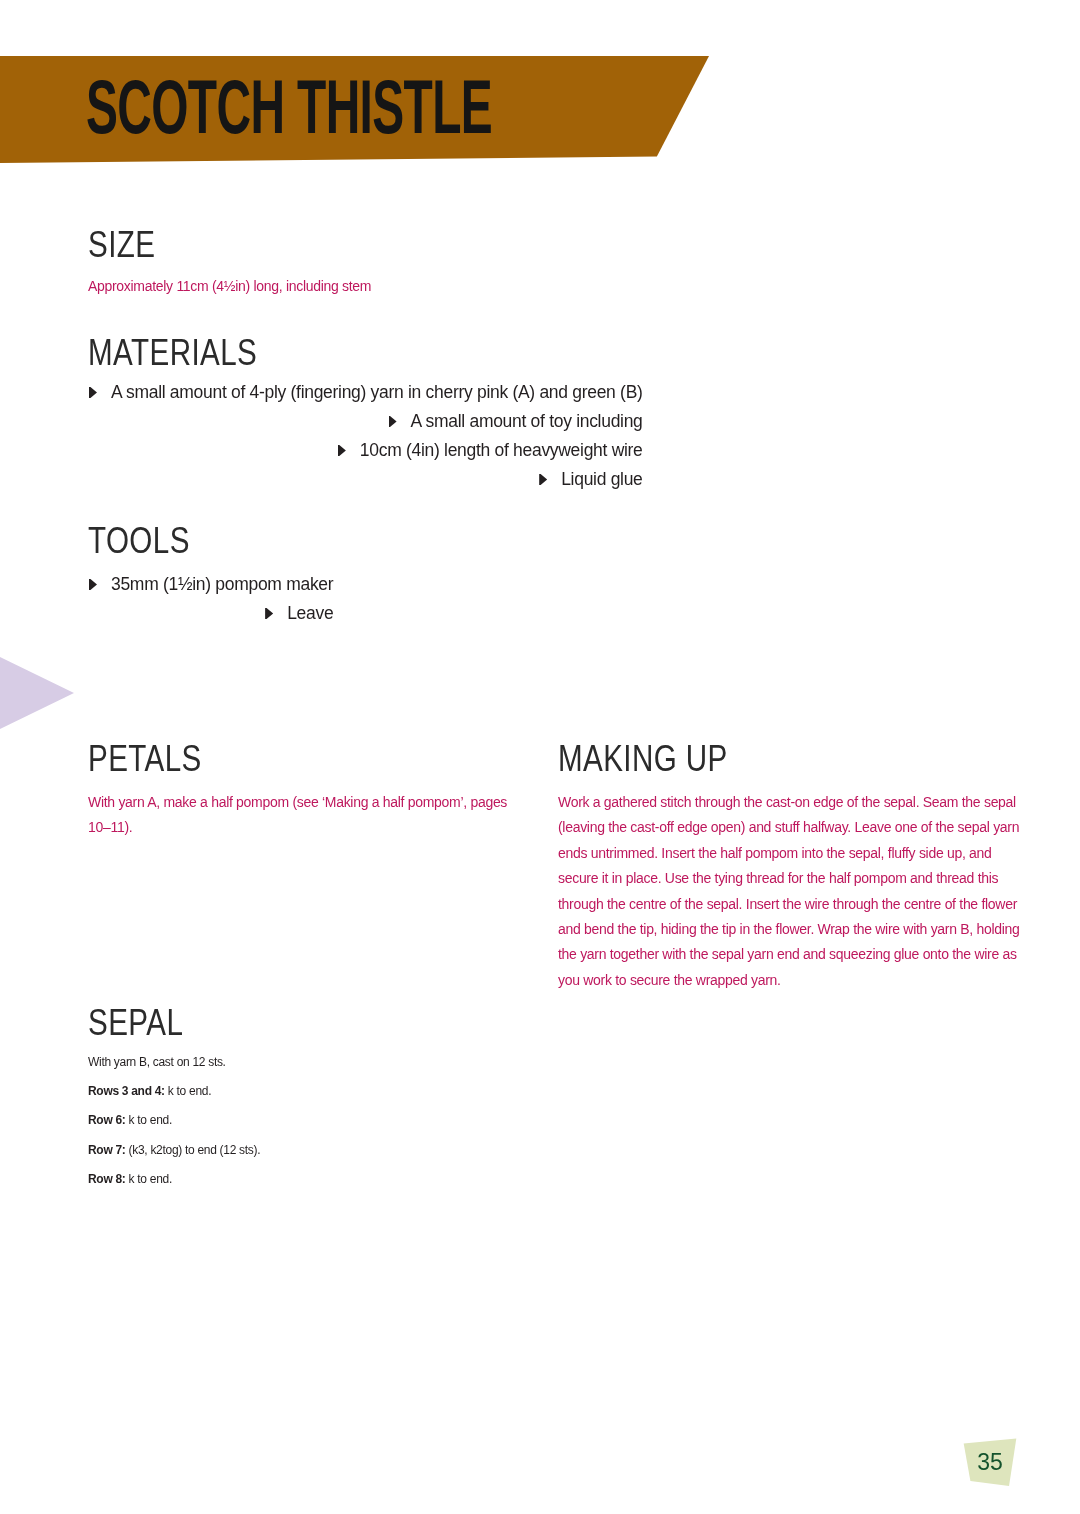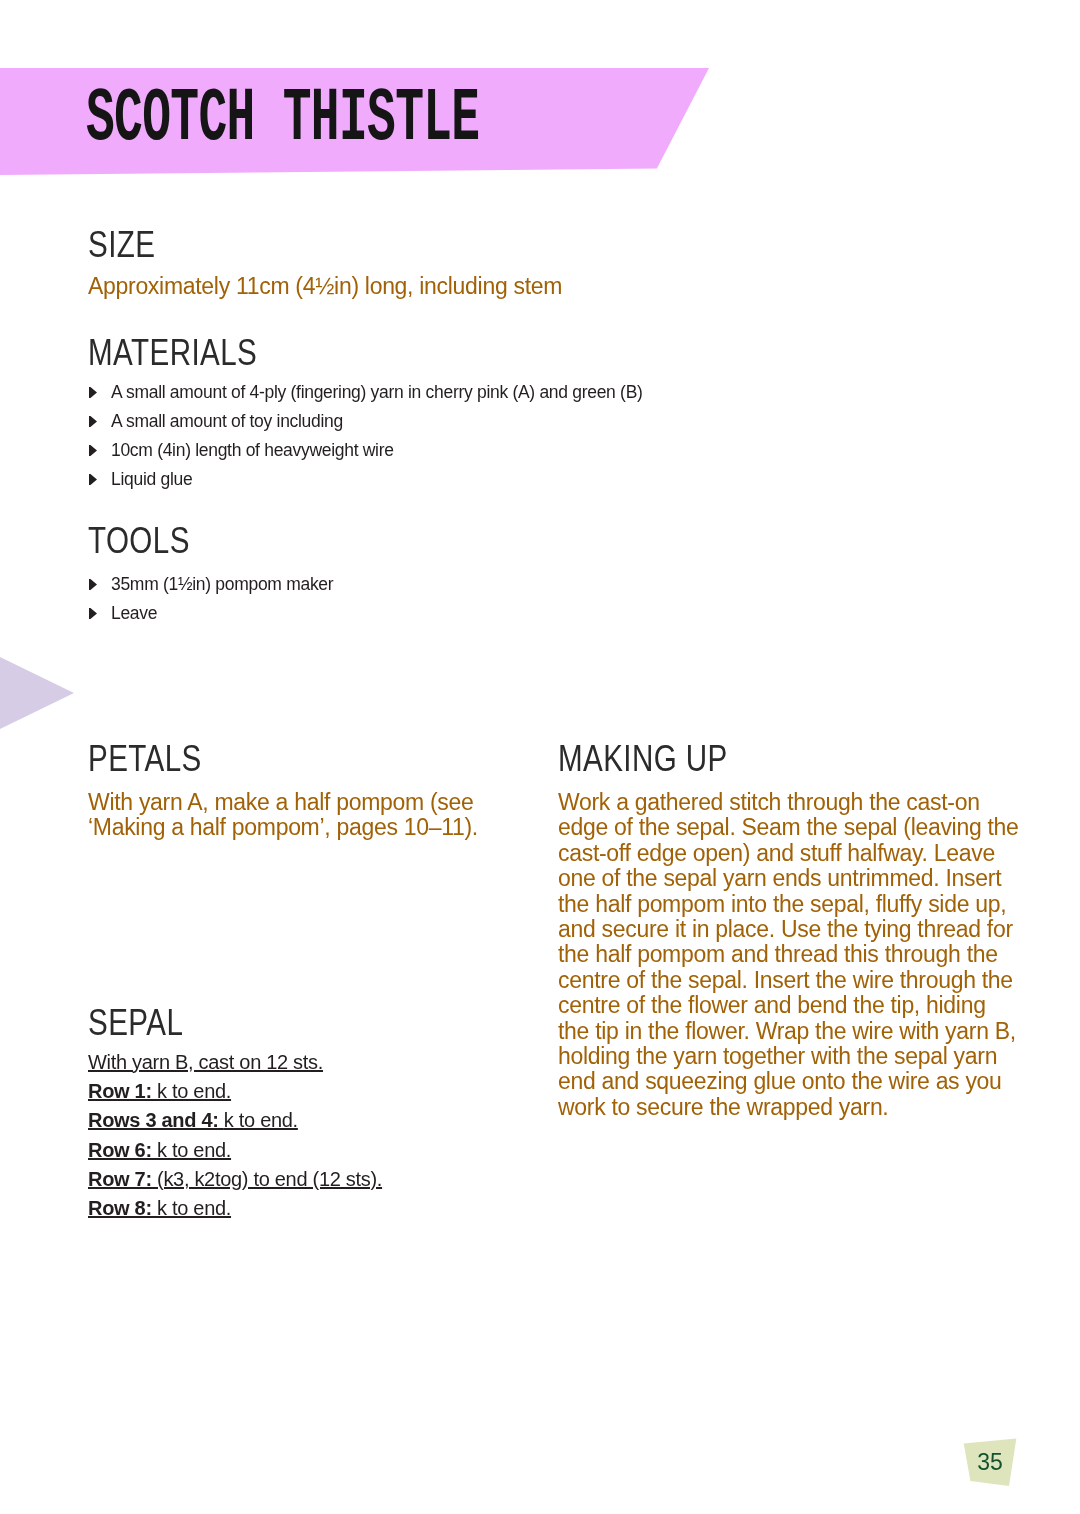--- a/index.html
+++ b/index.html
@@ -13,27 +13,26 @@
     height: 1514px;
     background: #ffffff;
     overflow: hidden;
     font-family: "Liberation Sans", sans-serif;
     color: #231f20;
   }
 
   
   .banner {
     position: absolute;
-    top: 68px;
+    top: 56px;
     left: 0;
     width: 714px;
     height: 107px;
-    background: #f0abfc;
+    background: #a16207;
     clip-path: polygon(0 0, 99.3% 0, 92% 94%, 0 100%);
-    font-family: Liberation Mono, monospace;
   }
   .banner-title {
     position: absolute;
     left: 86px;
     top: 13px;
     margin: 0;
     font-size: 76px;
     font-weight: 700;
     line-height: 1;
     letter-spacing: -1px;
@@ -54,57 +53,57 @@
     transform: scaleX(0.8);
     transform-origin: 0 0;
     white-space: nowrap;
     letter-spacing: 0.5px;
   }
 
   
   .body-text {
     position: absolute;
     margin: 0;
-    font-size: 23px;
+    font-size: 14px;
     letter-spacing: -0.3px;
     line-height: 25.4px;
-    color: #a16207;
+    color: #be185d;
   }
   .single-line { line-height: 29px; white-space: nowrap; }
 
   
   .blist {
     position: absolute;
     margin: 0;
     padding: 0;
     list-style: none;
   }
   .blist li {
     display: flex;
     align-items: flex-start;
     line-height: 29px;
     font-size: 17.5px;
     letter-spacing: -0.3px;
     white-space: nowrap;
+    justify-content: flex-end;
   }
   .bullet-arrow {
     flex: 0 0 auto;
     width: 8px;
     height: 11px;
     margin: 9px 14px 0 1px;
     background: #231f20;
     clip-path: polygon(0 0, 18% 0, 100% 50%, 18% 100%, 0 100%);
   }
 
   
   .rows {
     position: absolute;
-    font-size: 20px;
+    font-size: 12px;
     letter-spacing: -0.3px;
-    text-decoration: underline;
   }
   .rows .row-line {
     line-height: 29.2px;
     white-space: nowrap;
   }
   .rows b { font-weight: 700; }
 
   
   .accent-triangle {
     position: absolute;
@@ -182,21 +181,20 @@
 
   <h2 class="h2" style="left:88px; top:740px;">PETALS</h2>
   <p class="body-text" style="left:88px; top:790px; width:440px;">With yarn A, make a half pompom (see ‘Making a half pompom’, pages 10–11).</p>
 
   <h2 class="h2" style="left:558px; top:740px;">MAKING UP</h2>
   <p class="body-text" style="left:558px; top:790px; width:464px;">Work a gathered stitch through the cast-on edge of the sepal. Seam the sepal (leaving the cast-off edge open) and stuff halfway. Leave one of the sepal yarn ends untrimmed. Insert the half pompom into the sepal, fluffy side up, and secure it in place. Use the tying thread for the half pompom and thread this through the centre of the sepal. Insert the wire through the centre of the flower and bend the tip, hiding the tip in the flower. Wrap the wire with yarn B, holding the yarn together with the sepal yarn end and squeezing glue onto the wire as you work to secure the wrapped yarn.</p>
 
   <h2 class="h2" style="left:88px; top:1004px;">SEPAL</h2>
   <div class="rows" style="left:88px; top:1048px;">
     <div class="row-line"><b></b><span>With yarn B, cast on 12 sts.</span></div>
-    <div class="row-line"><b>Row 1: </b><span>k to end.</span></div>
     <div class="row-line"><b>Rows 3 and 4: </b><span>k to end.</span></div>
     <div class="row-line"><b>Row 6: </b><span>k to end.</span></div>
     <div class="row-line"><b>Row 7: </b><span>(k3, k2tog) to end (12 sts).</span></div>
     <div class="row-line"><b>Row 8: </b><span>k to end.</span></div>
   </div>
 
   <div class="page-badge">
     <span>35</span>
   </div>
 

